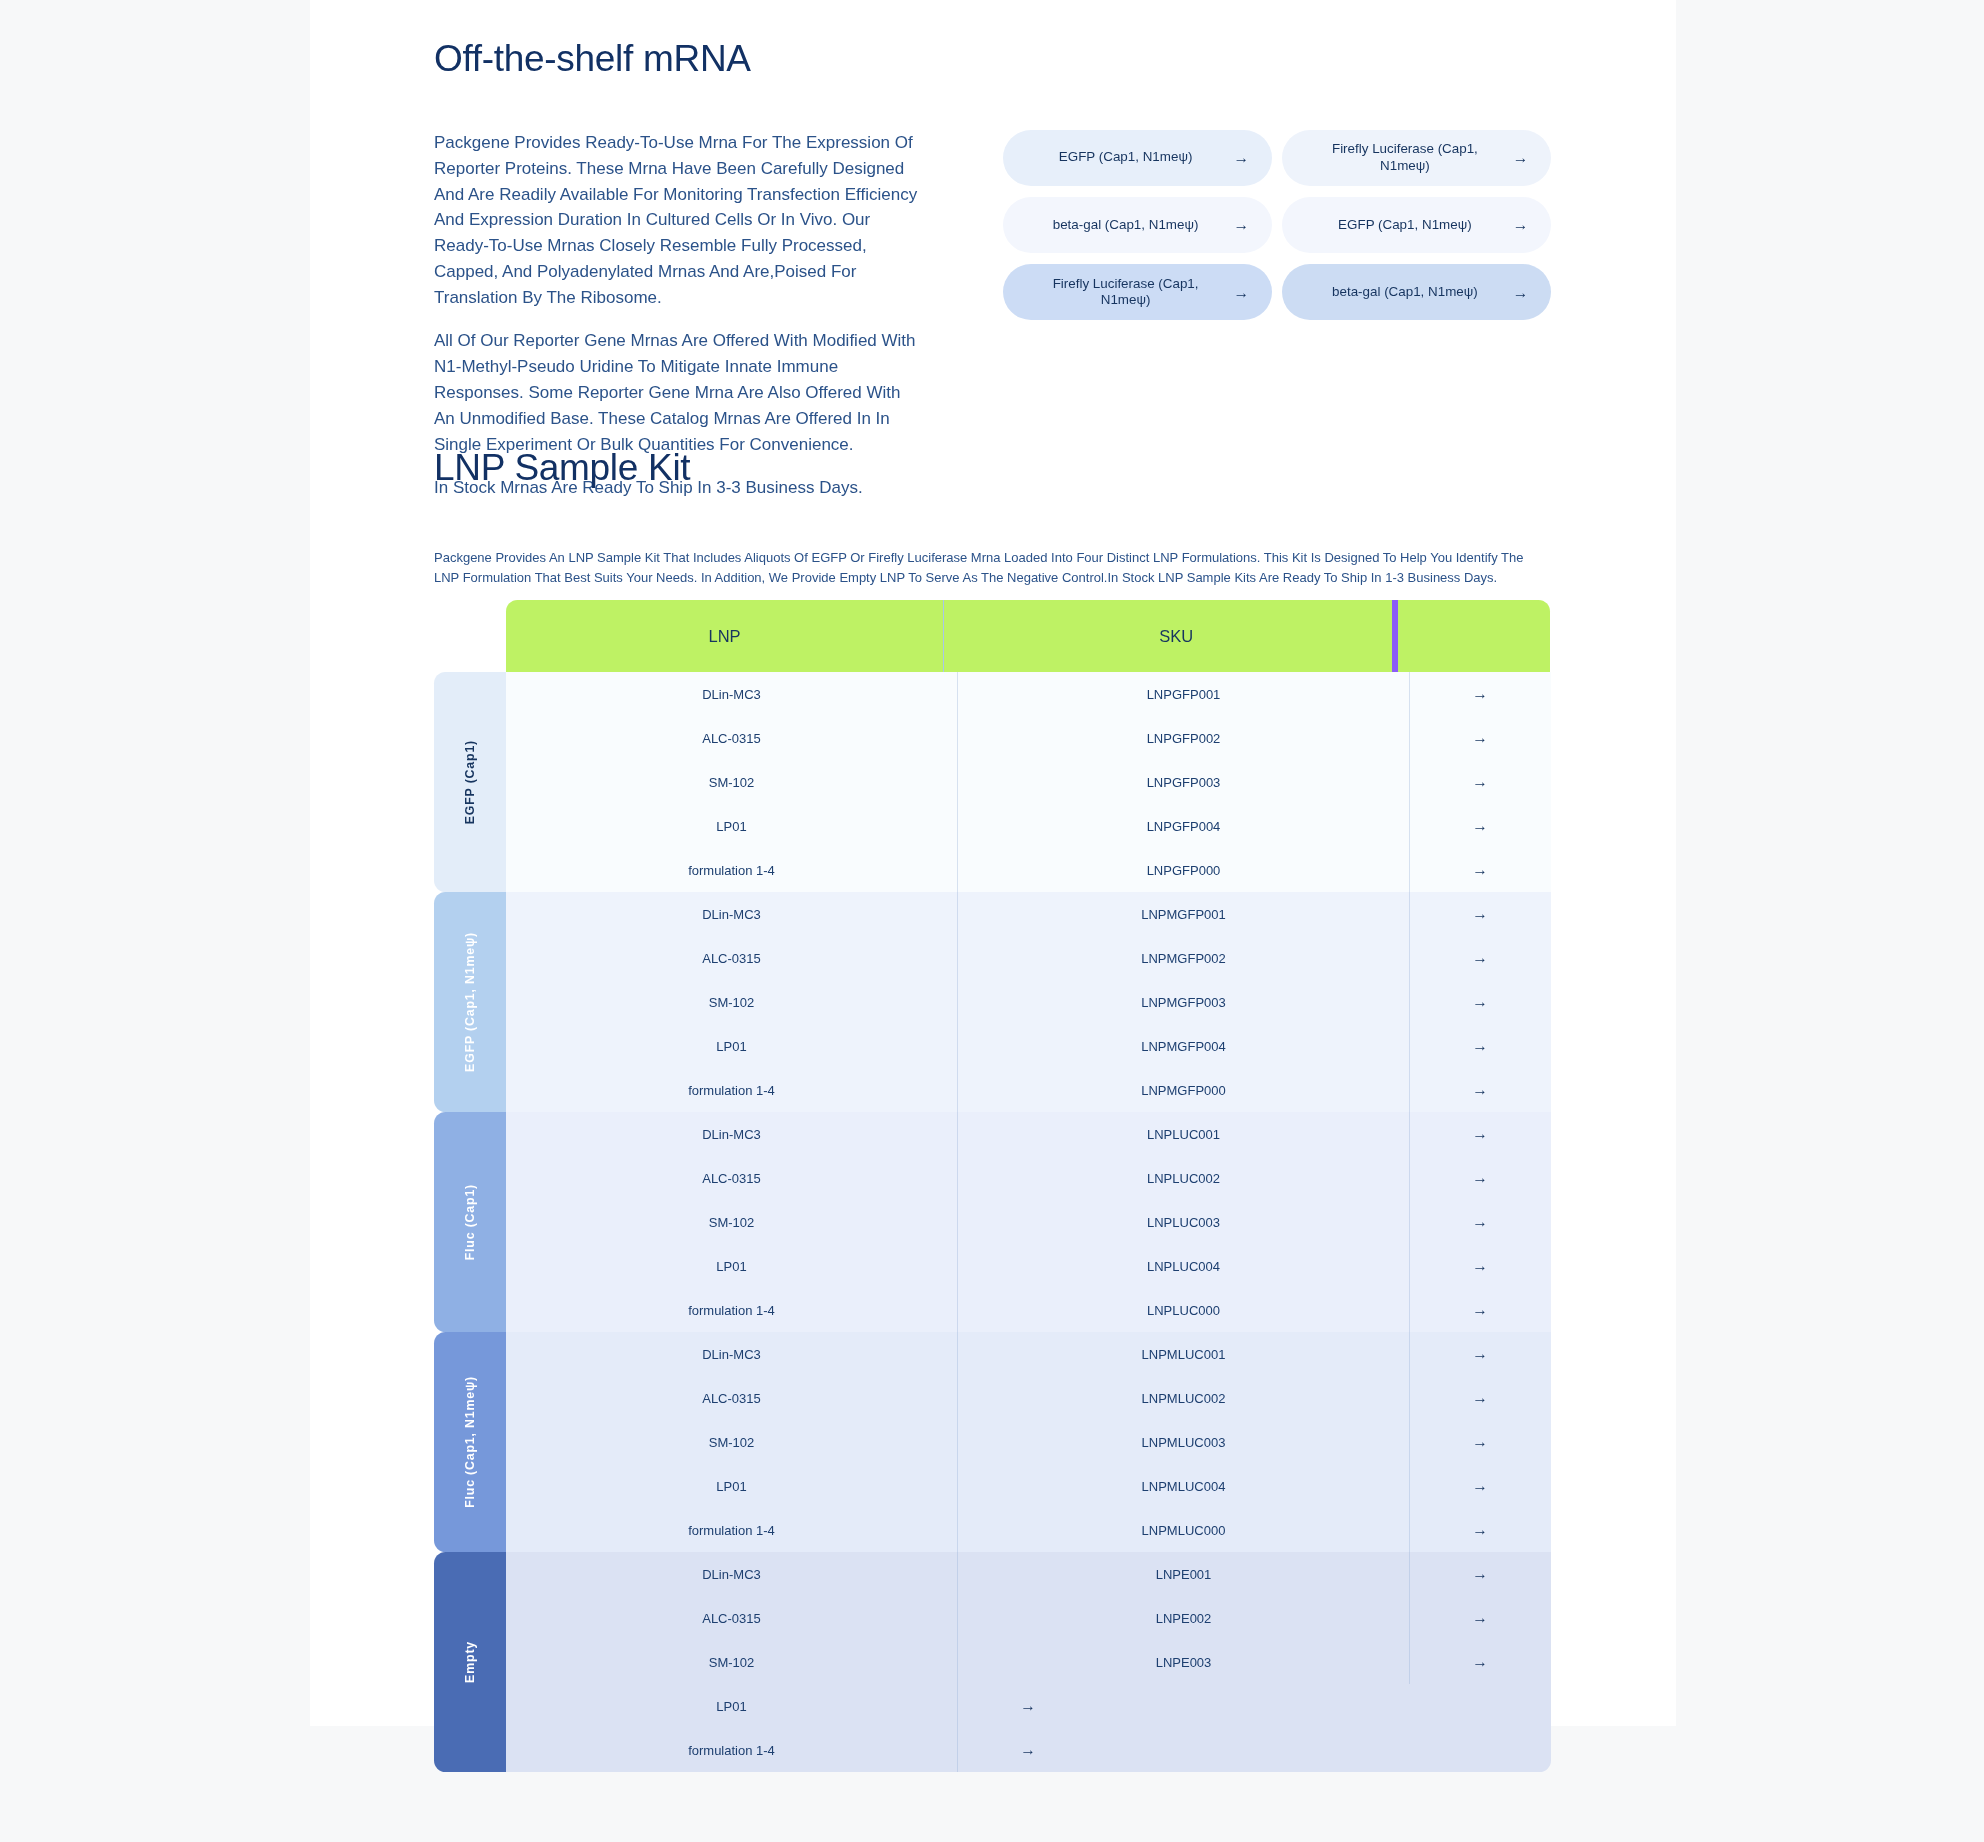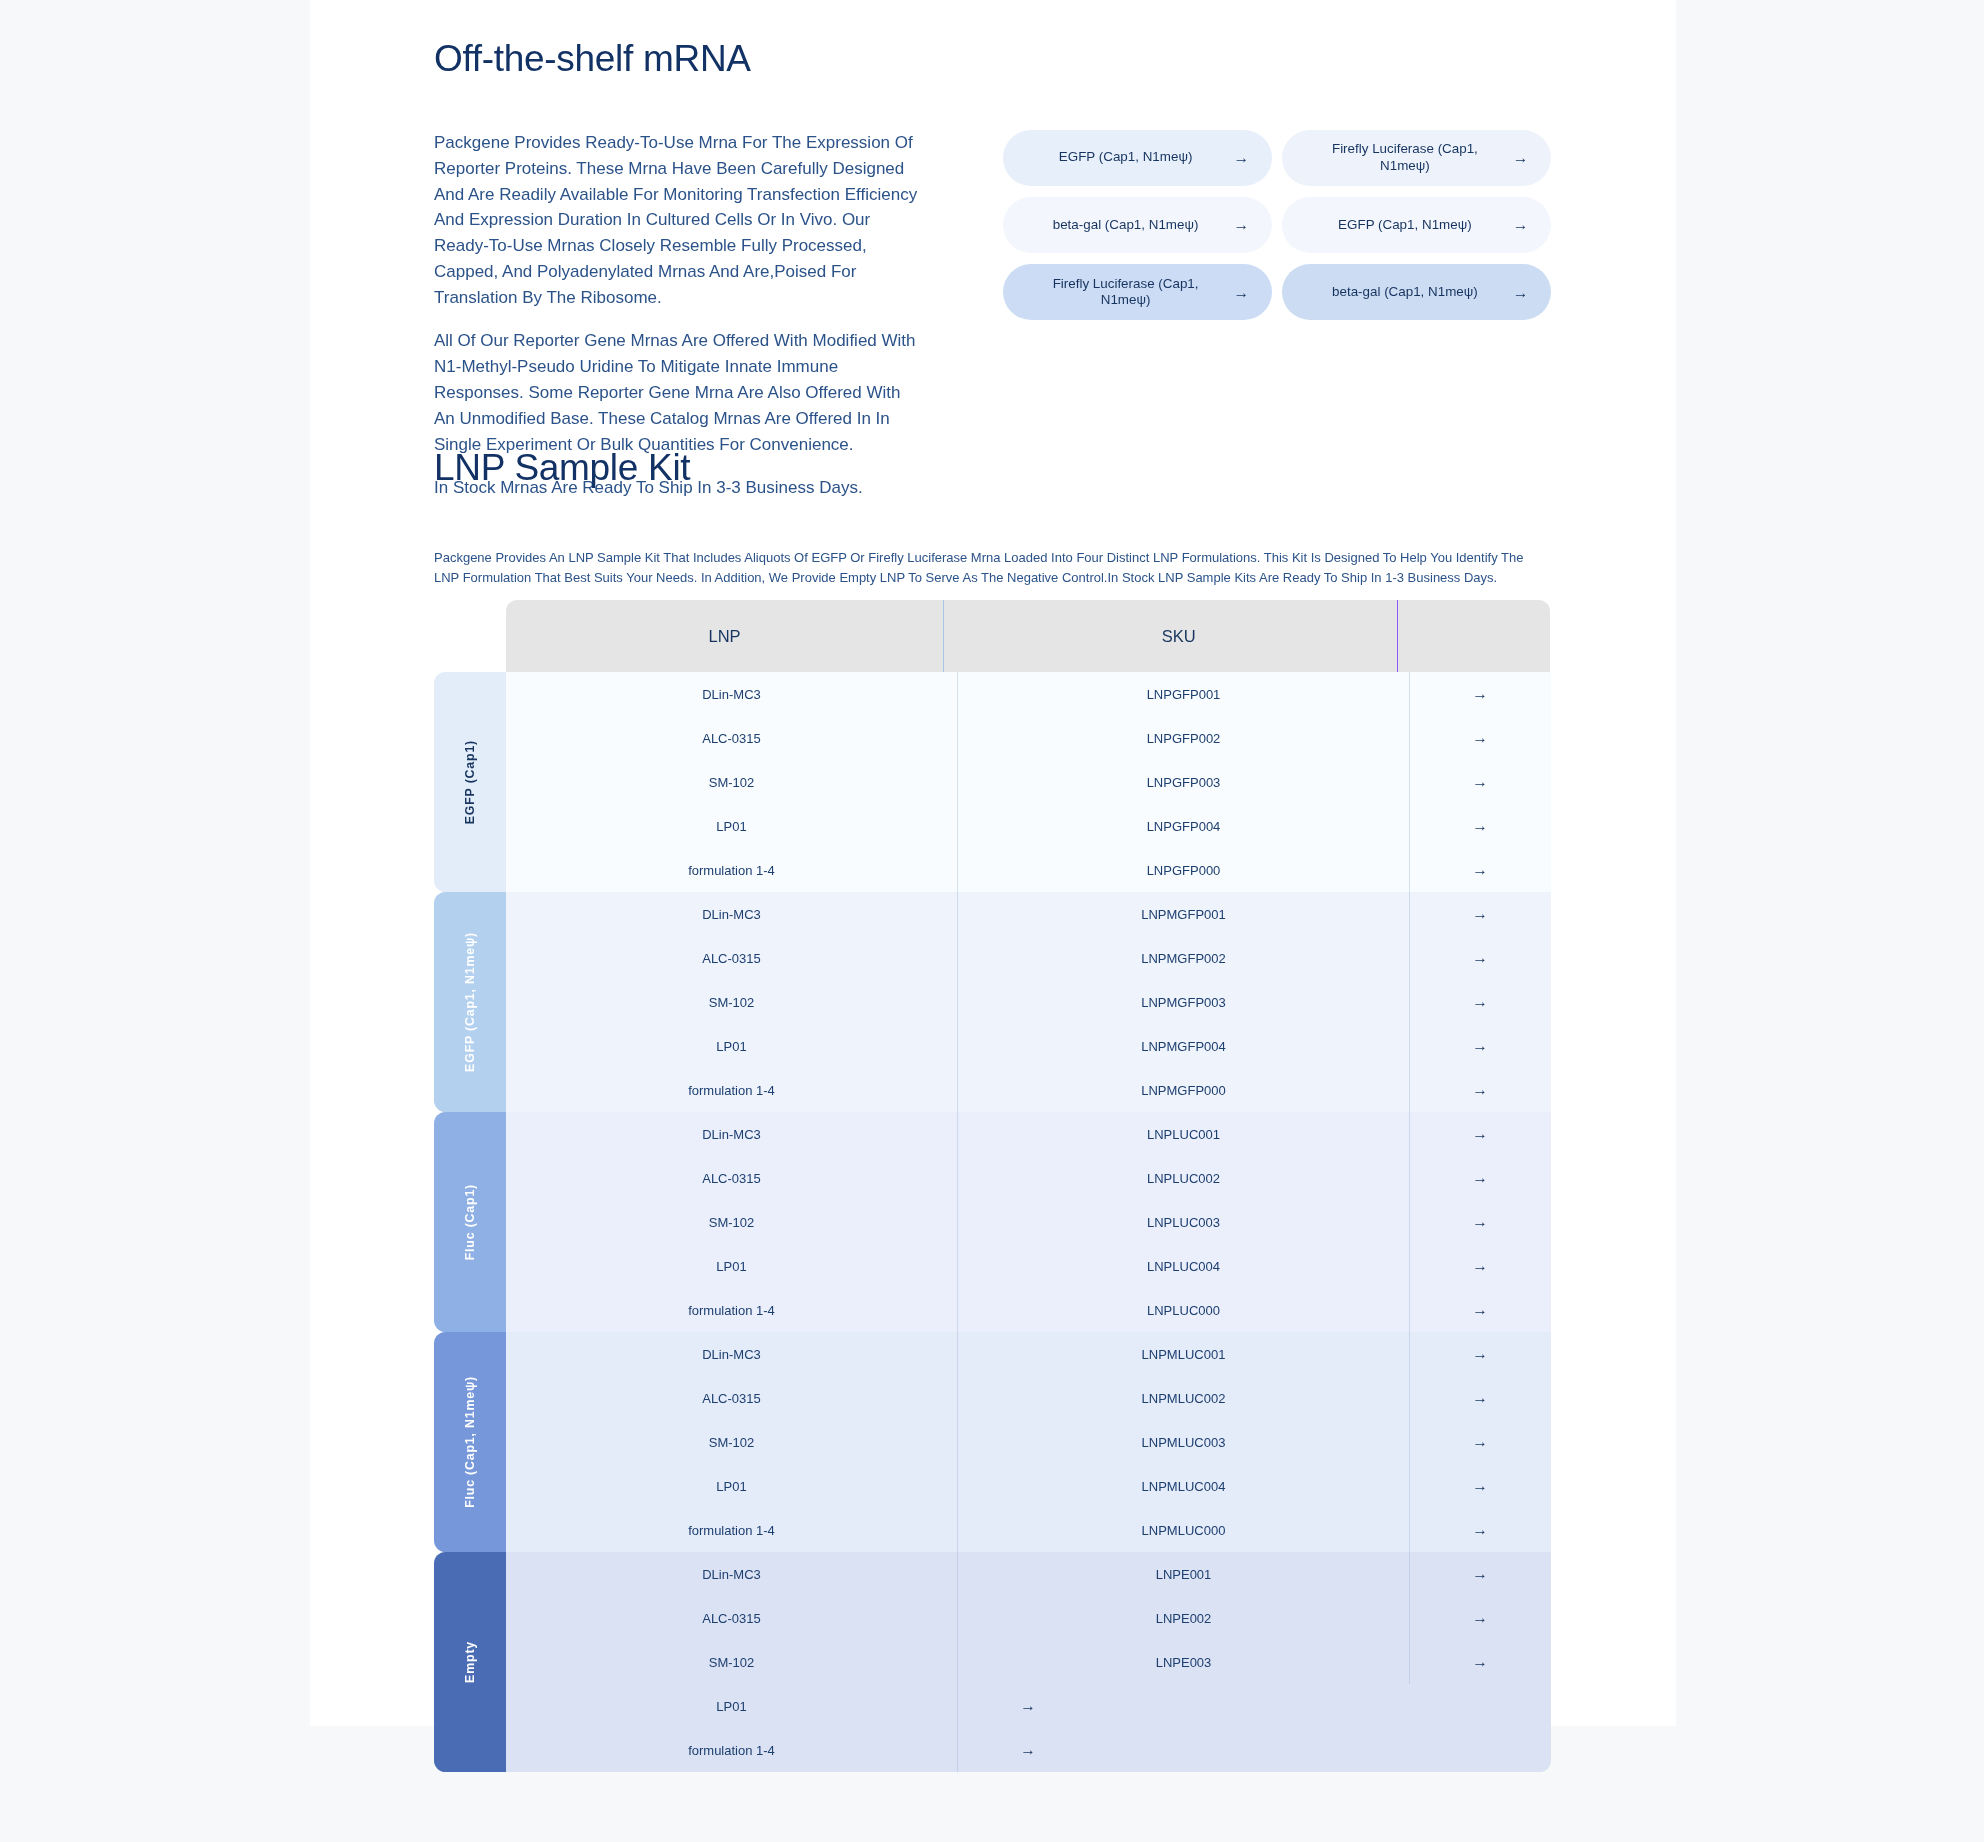--- a/index.html
+++ b/index.html
@@ -115,35 +115,35 @@
   .table-wrap {
     position: absolute;
     left: 0; top: 600px;
     width: 1117px;
   }
   .thead {
     position: absolute;
     left: 72px; top: 0;
     width: 1044px;
     height: 72px;
-    background: #e5e5e5;
+    background: #bef264;
     border-radius: 11.4px 11.4px 0 0;
     display: flex;
     gap: 16px;
   }
   .thead .th {
     display: flex;
     align-items: center;
     justify-content: center;
     font-size: 16.5px;
     color: #17355f;
     box-sizing: border-box;
   }
   .thead .th.c-lnp { width: 452px; border-right: 1px solid #a8c6ea; }
-  .thead .th.c-sku { width: 452px; border-right: 1px solid #8b5cf6; }
+  .thead .th.c-sku { width: 452px; border-right: 6px solid #8b5cf6; }
   .thead .th.c-act { width: 140px; }
 
   .group {
     position: relative;
     display: flex;
     width: 1117px;
   }
   .group .glabel {
     position: relative;
     width: 72px;

